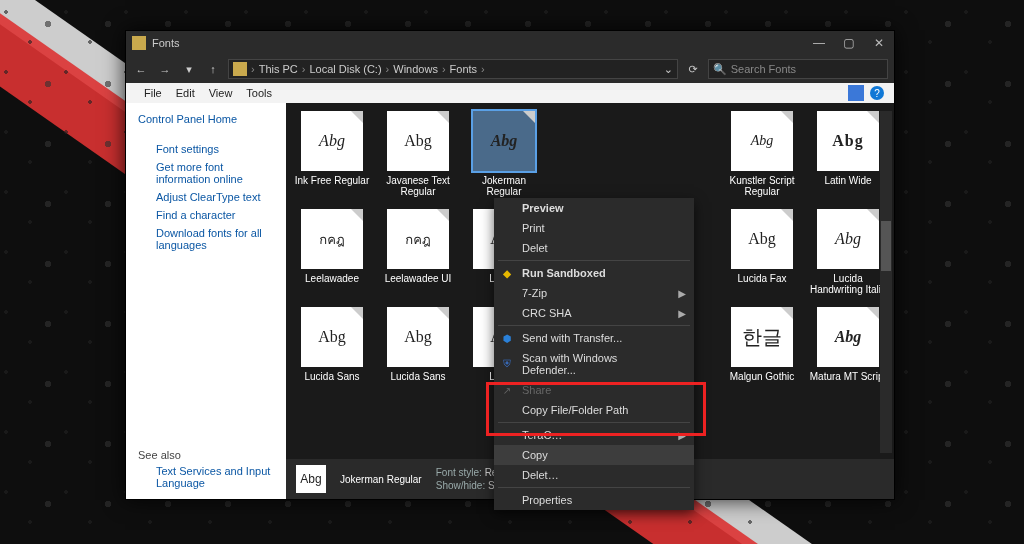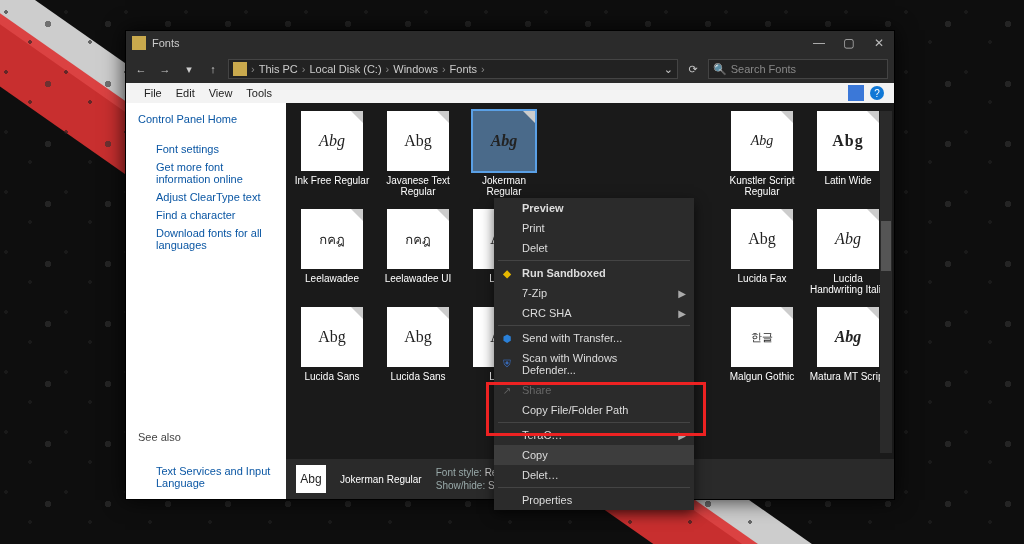--- a/index.html
+++ b/index.html
@@ -43,21 +43,21 @@
   .grid { display:grid; grid-template-columns:repeat(7,80px); gap:6px 6px; justify-content:start;}
   .item { width:80px; height:92px; display:flex; flex-direction:column; align-items:center; color:#fff; font-size:10px; text-align:center; }
   .item.selected .thumb{ outline:2px solid #5aa0e6; background:#4a6a8a;}
   .thumb { width:62px; height:60px; background:#fff; position:relative; display:flex; align-items:center; justify-content:center; color:#222; font-size:16px; font-family:Georgia,serif;}
   .thumb.stack::before, .thumb.stack::after{content:"";position:absolute;width:62px;height:60px;background:#fff;z-index:-1;}
   .thumb.stack::before{left:-3px;top:3px;}
   .thumb.stack::after{left:-6px;top:6px;}
   .thumb .ear{position:absolute;right:0;top:0;width:0;height:0;border-left:12px solid transparent;border-top:12px solid #ccc;}
   .lbl{margin-top:4px;line-height:11px;}
   .thumb.khmer{font-family:"Noto Sans",sans-serif;font-size:13px;}
-  .thumb.kor{font-size:11px;}
+  .thumb.kor{font-size:20px;}
   .scrollbar{position:absolute;right:2px;top:8px;bottom:46px;width:12px;background:#2a2a2a;}
   .scrollbar .sthumb{position:absolute;left:1px;right:1px;top:110px;height:50px;background:#555;}
   .statusbar{height:40px;background:#2a2a2a;display:flex;align-items:center;color:#ccc;font-size:10px;gap:14px;padding:0 10px;}
   .statusbar .sicon{width:30px;height:28px;background:#fff;color:#222;display:flex;align-items:center;justify-content:center;font-size:12px;}
   .statusbar .col{display:flex;flex-direction:column;gap:2px;}
   .statusbar .lab{color:#9aa;}
   
   .ctx { position:absolute; left:494px; top:198px; width:200px; background:#2b2b2b; color:#ddd; font-size:11px; box-shadow:0 4px 12px rgba(0,0,0,0.6); z-index:20;}
   .ctx .row{display:flex;align-items:center;padding:4px 24px 4px 28px;position:relative;min-height:18px;}
   .ctx .row.hover{background:#3d3d3d;}
@@ -124,21 +124,21 @@
   <div class="body">
     <div class="side">
       <div class="hdr">Control Panel Home</div>
       <div class="gap"></div>
       <div class="lnk">Font settings</div>
       <div class="lnk">Get more font information online</div>
       <div class="lnk">Adjust ClearType text</div>
       <div class="lnk">Find a character</div>
       <div class="lnk">Download fonts for all languages</div>
       <div class="seealso">
-        <div style="color:#444;margin-bottom:22px;">See also</div>
+        <div style="color:#444;margin-bottom:4px;">See also</div>
         <div class="lnk">Text Services and Input Language</div>
       </div>
     </div>
 
     <div class="main">
       <div class="viewicons">
         <div class="vb"></div>
         <div class="help">?</div>
       </div>
       <div class="gridwrap">

